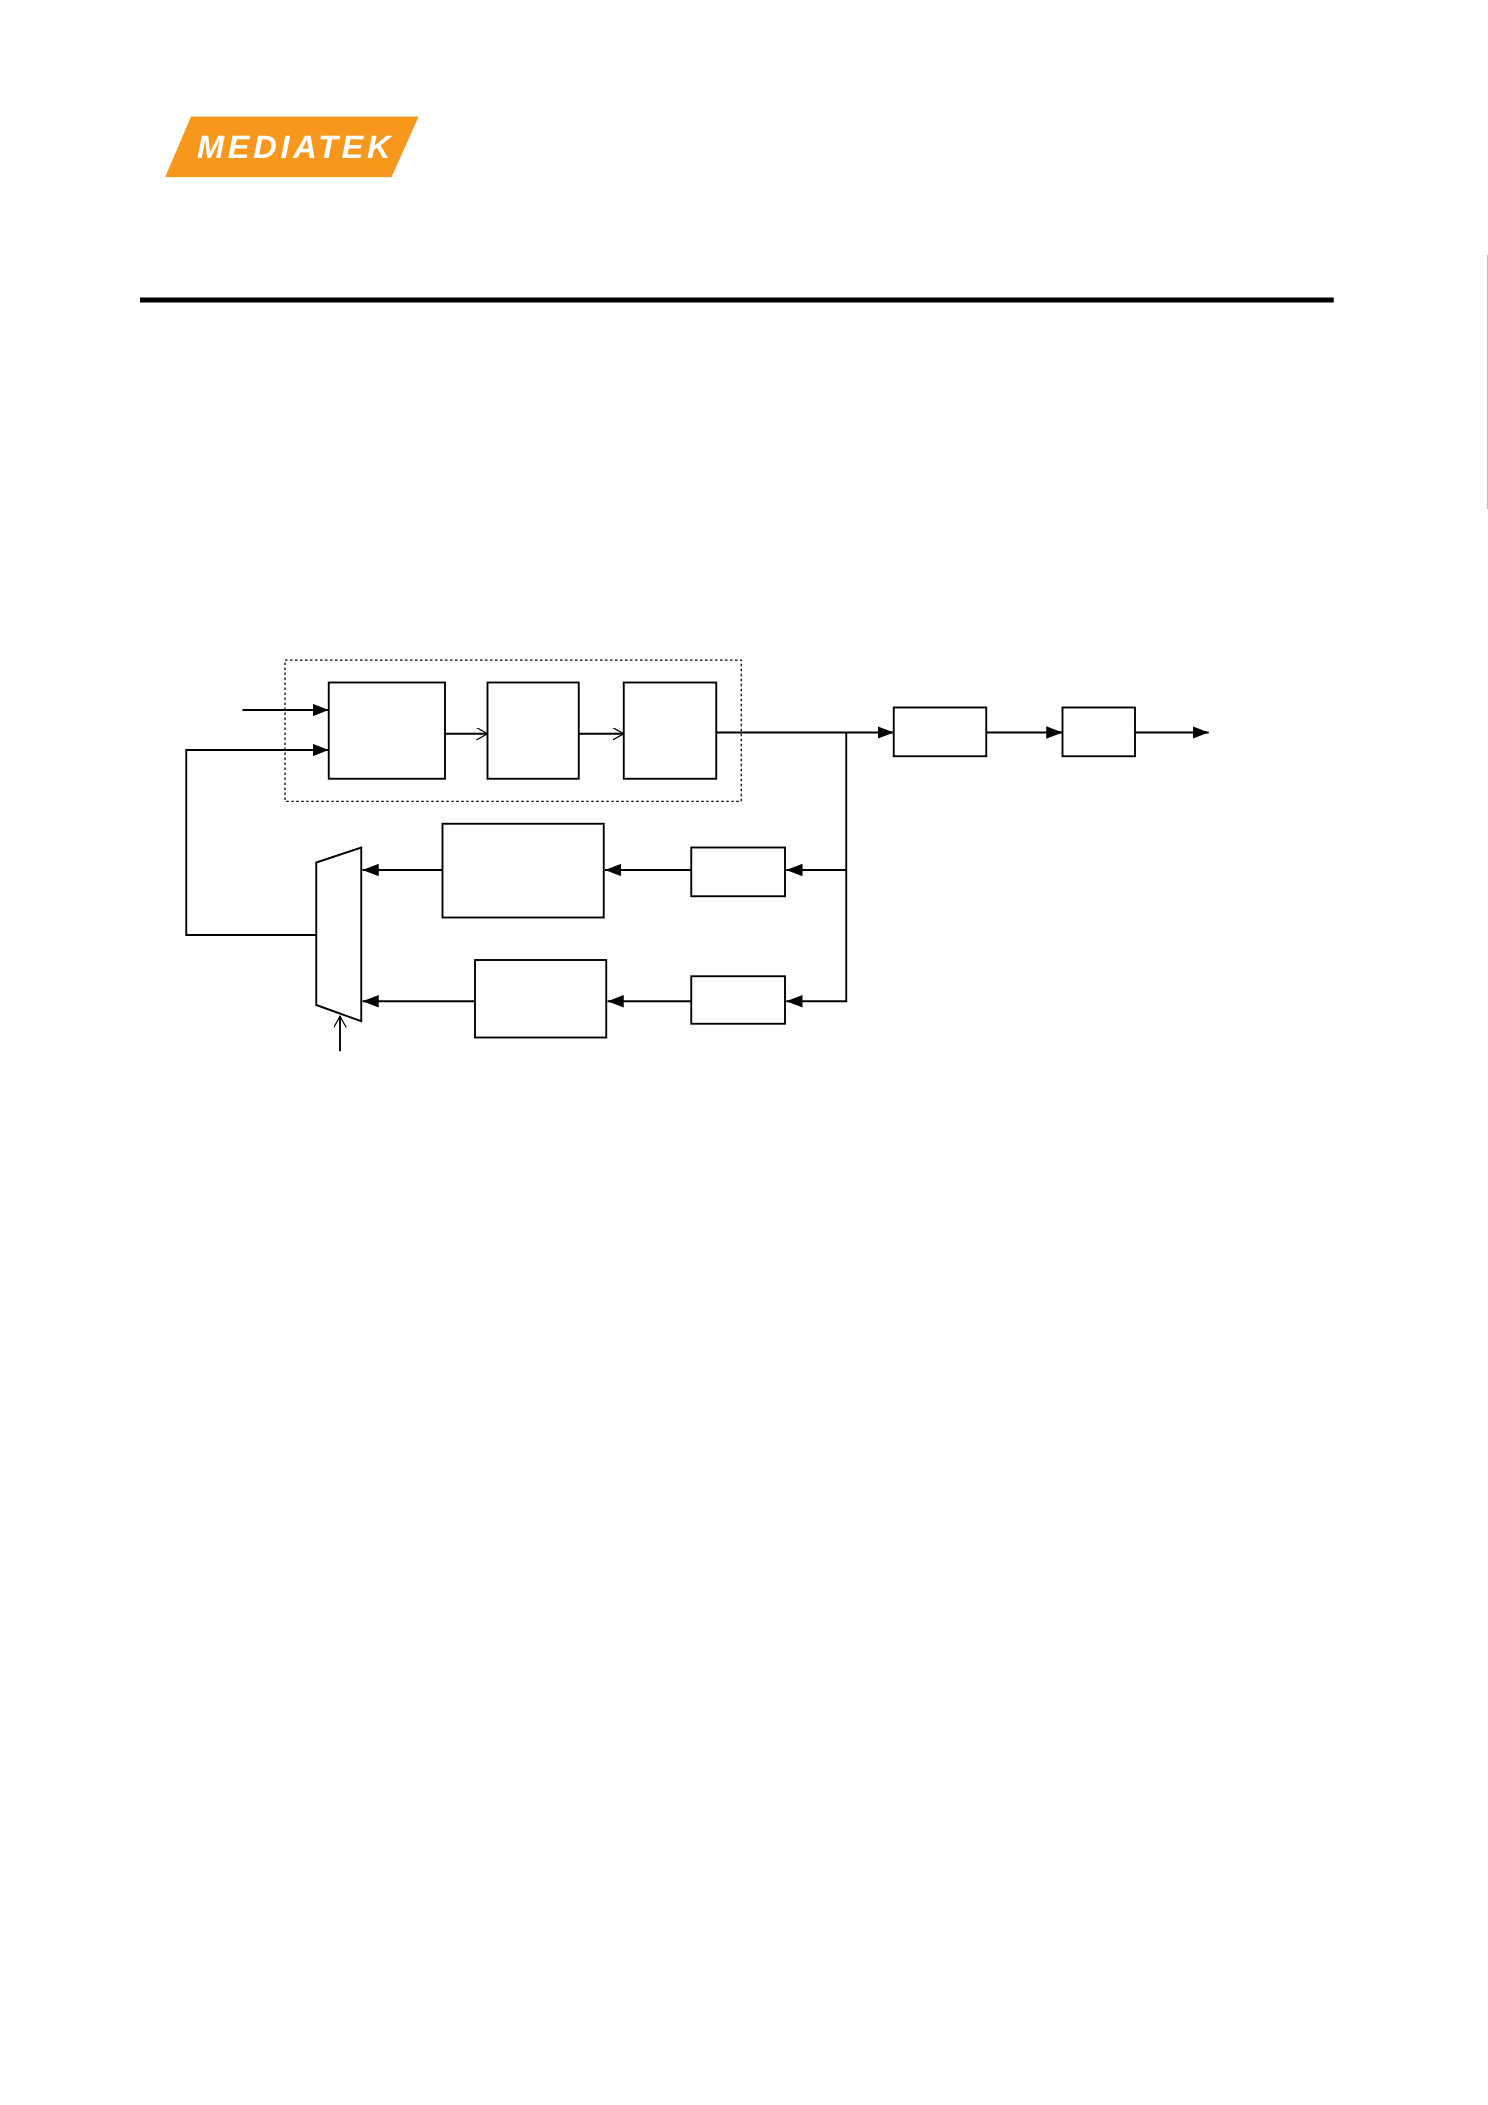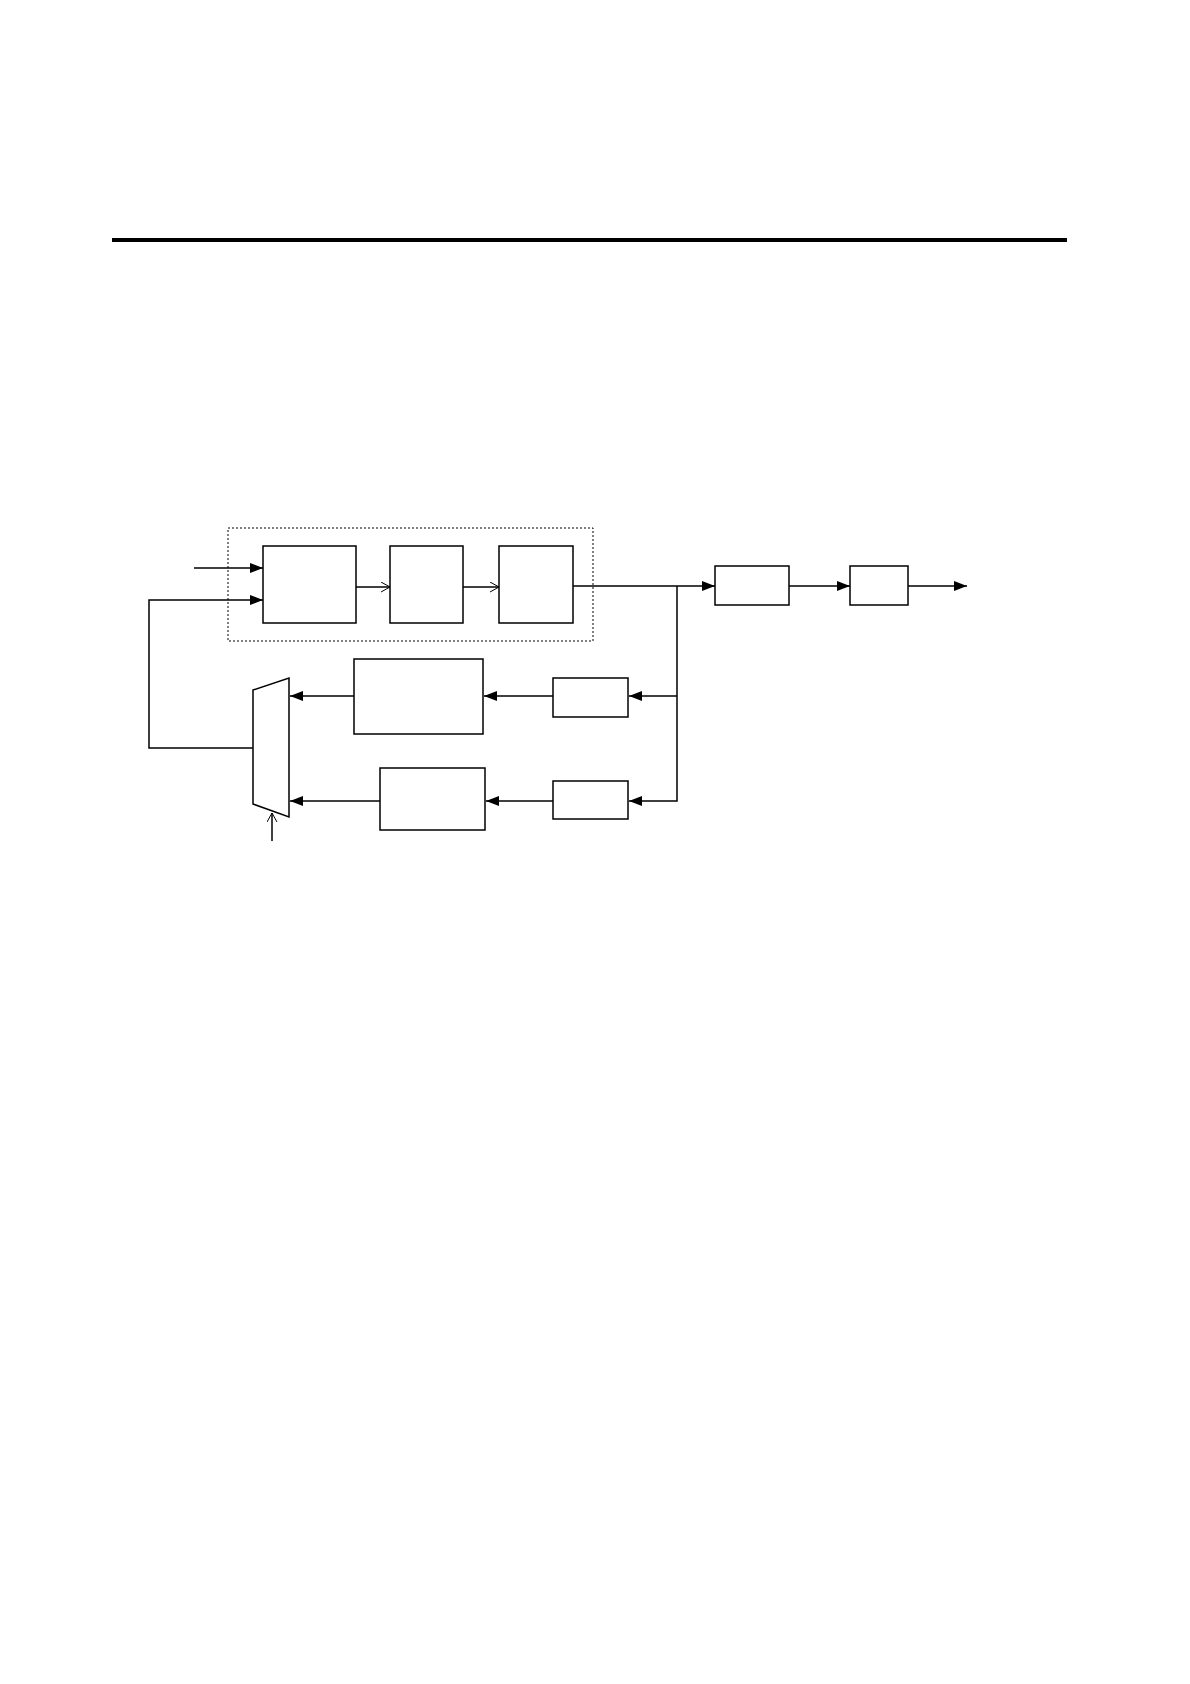--- a/index.html
+++ b/index.html
@@ -50,20 +50,23 @@
   svg { display: block; }
   .wire { stroke: #000000; stroke-width: 1.5; fill: none; }
   .box  { stroke: #000000; stroke-width: 1.5; fill: #ffffff; }
   .dotted { stroke: #000000; stroke-width: 1; fill: none; stroke-dasharray: 2 2; }
 </style>
 </head>
 <body>
 
 <div id="page">
 
+  <div id="logo">
+    <span class="logo-text">MEDIATEK</span>
+  </div>
 
   <div id="divider"></div>
 
   <div id="figure">
     <svg width="1190" height="1684" viewBox="0 0 1190 1684" xmlns="http://www.w3.org/2000/svg">
       <defs>
         <marker id="mSolid" markerWidth="14" markerHeight="10" refX="13" refY="5" orient="auto" markerUnits="userSpaceOnUse">
           <path d="M0,0 L13,5 L0,10 Z" fill="#000000"></path>
         </marker>
         <marker id="mOpen" markerWidth="12" markerHeight="12" refX="9" refY="5" orient="auto" markerUnits="userSpaceOnUse">

